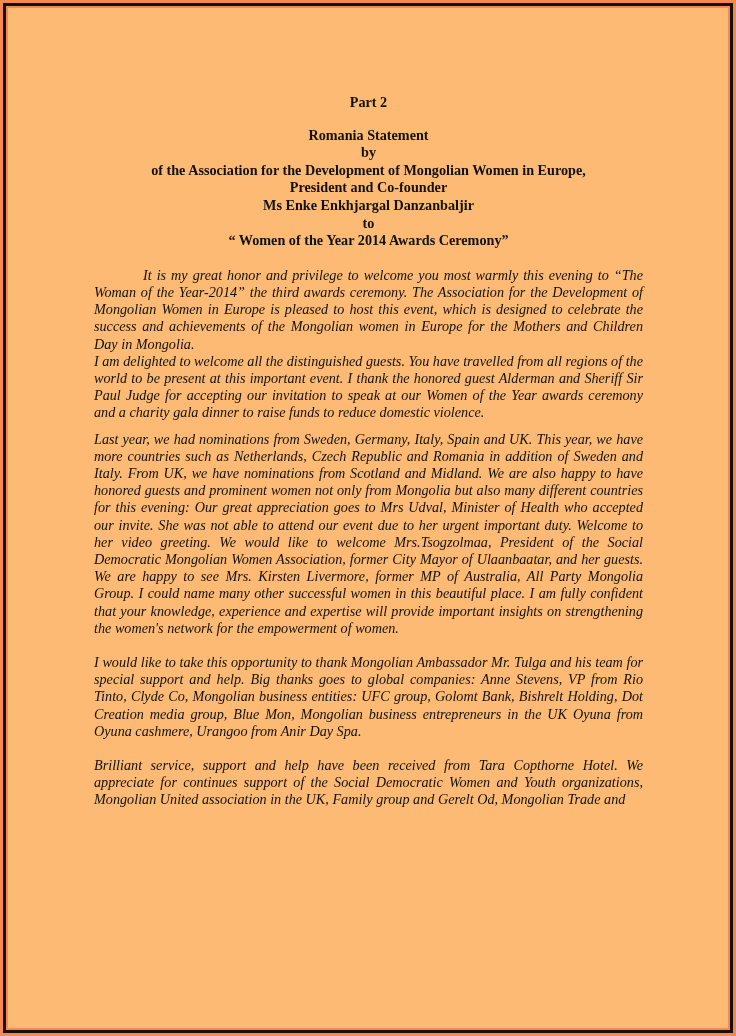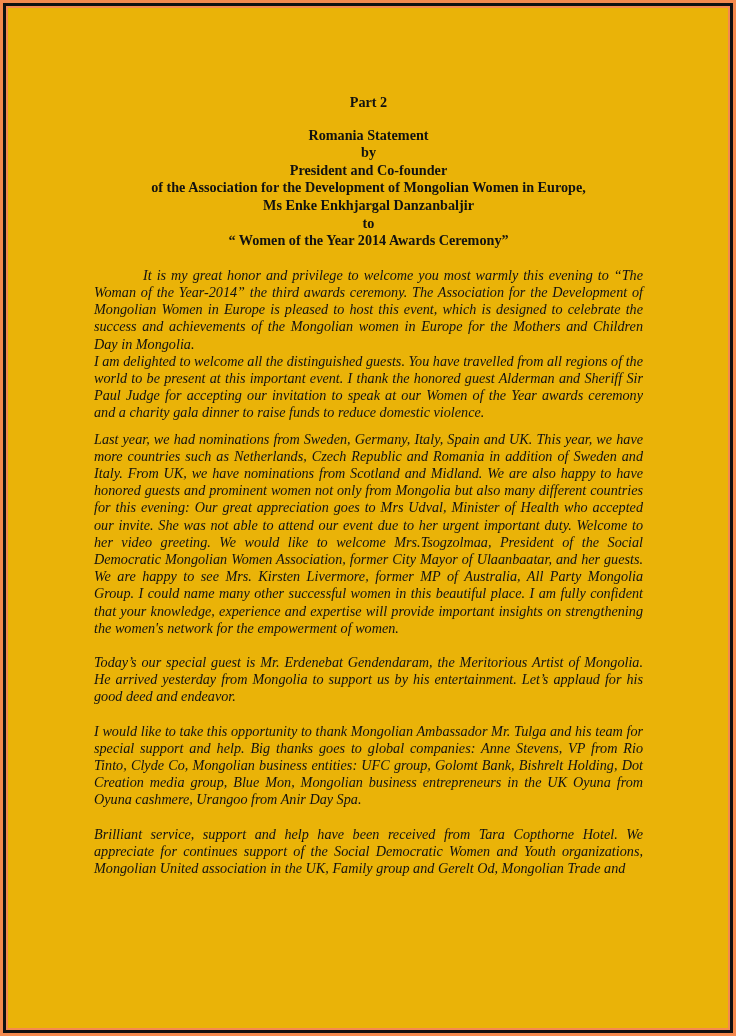--- a/index.html
+++ b/index.html
@@ -11,21 +11,21 @@
   .frame-black {
     position: absolute; left: 3px; top: 3px; right: 3px; bottom: 3px;
     background: #111;
   }
   .frame-orange {
     position: absolute; left: 6px; top: 6px; right: 6px; bottom: 6px;
     background: #f58a4e;
   }
   .page {
     position: absolute; left: 8px; top: 8px; right: 8px; bottom: 8px;
-    background: #eab308;
+    background: #fdba74;
     overflow: hidden;
   }
   .content {
     position: absolute; left: 86px; top: 0; width: 549px;
     color: #111;
     font-size: 14.2px;
     line-height: 17.2px;
   }
   .heading {
     text-align: center; font-weight: bold; font-size: 14.2px; line-height: 17.6px;
@@ -45,26 +45,25 @@
 <body>
 
 <div class="frame-black"></div>
 <div class="frame-orange"></div>
 <div class="page">
   <div class="content">
     <div class="heading part">Part 2</div>
     <div class="title-block">
       <div class="heading">Romania  Statement</div>
       <div class="heading">by</div>
+      <div class="heading">of the Association for the Development of Mongolian Women in Europe,</div>
       <div class="heading">President and Co-founder</div>
-      <div class="heading">of the Association for the Development of Mongolian Women in Europe,</div>
       <div class="heading">Ms Enke Enkhjargal Danzanbaljir</div>
       <div class="heading">to</div>
       <div class="heading">“ Women of the Year 2014 Awards Ceremony”</div>
     </div>
     <p class="p1">It is my great honor and privilege to welcome you most warmly this evening to “The Woman of the Year-2014” the third awards ceremony. The Association for the Development of Mongolian Women in Europe is pleased to host this event, which is designed to celebrate the success and achievements of the Mongolian women in Europe for the Mothers and Children Day in Mongolia.</p>
     <p class="p2">I am delighted to welcome all the distinguished guests. You have travelled from all regions of the world to be present at this important event. I thank the honored guest Alderman and Sheriff Sir Paul Judge for accepting our invitation to speak at our Women of the Year awards ceremony and a charity gala dinner to raise funds to reduce domestic violence.</p>
     <p class="p3">Last year, we had nominations from Sweden, Germany, Italy, Spain and UK. This year, we have more countries such as Netherlands, Czech Republic and Romania in addition of Sweden and Italy. From UK, we have nominations from Scotland and Midland.  We are also happy to have honored guests and prominent women not only from Mongolia but also many different countries for this evening: Our great appreciation goes to Mrs Udval, Minister of Health who accepted our invite.  She was not able to attend our event due to her urgent important duty.  Welcome to her video greeting. We would like to welcome Mrs.Tsogzolmaa, President of the Social Democratic Mongolian Women Association, former City Mayor of Ulaanbaatar, and her guests. We are happy to see Mrs. Kirsten Livermore, former MP of Australia, All Party Mongolia Group. I could name many other successful women in this beautiful place. I am fully confident that your knowledge, experience and expertise will provide important insights on strengthening the women's network for the empowerment of women.</p>
-    <p class="p4">Today’s our special guest is Mr. Erdenebat Gendendaram, the Meritorious Artist of Mongolia. He arrived yesterday from Mongolia to support us by his entertainment. Let’s applaud for his good deed and endeavor.</p>
     <p class="p5">I would like to take this opportunity to thank Mongolian Ambassador Mr. Tulga and his team for special support and help. Big thanks goes to global companies: Anne Stevens, VP from Rio Tinto, Clyde Co, Mongolian business entities: UFC group, Golomt Bank, Bishrelt Holding, Dot Creation media group, Blue Mon, Mongolian business entrepreneurs in the UK Oyuna from Oyuna cashmere, Urangoo from Anir Day Spa.</p>
     <p class="p6">Brilliant service, support and help have been received from Tara Copthorne Hotel.  We appreciate for continues support of the Social Democratic Women and Youth organizations, Mongolian United association in the UK, Family group and Gerelt Od, Mongolian Trade and</p>
   </div>
 </div>
 
 </body></html>

